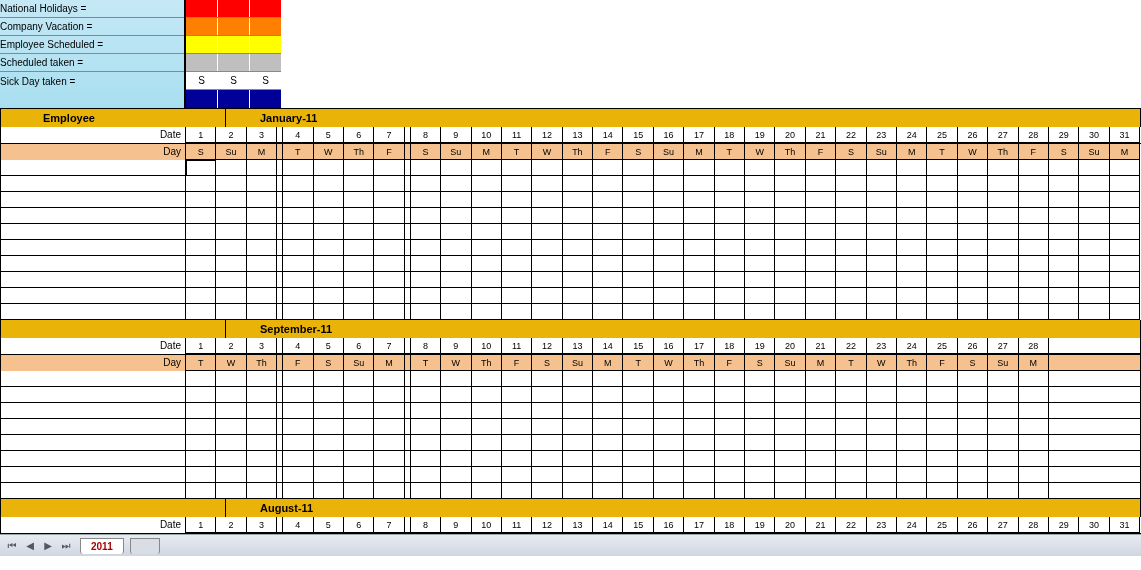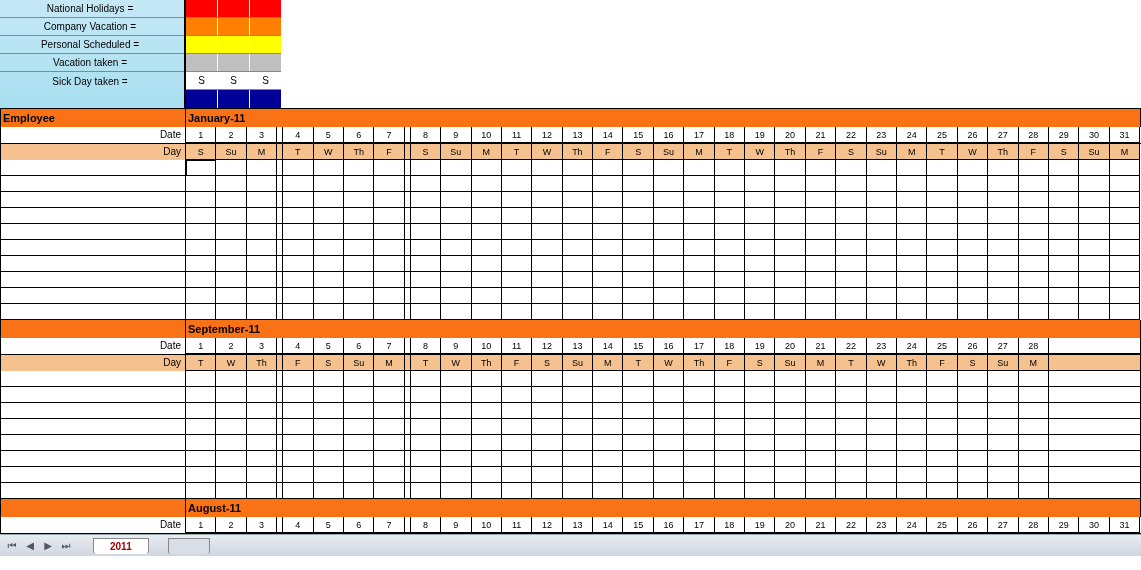--- a/index.html
+++ b/index.html
@@ -22,21 +22,21 @@
   }
   .legend-row {
     display: flex;
     align-items: center;
     height: 18px;
     border-bottom: 1px solid #888;
   }
   .legend-row:last-child { border-bottom: none; }
   .legend-label {
     flex: 1;
-    text-align: center;
+    text-align: left;
     padding-right: 4px;
     font-size: 10px;
   }
   .swatch-col {
     width: 96px;
     border-left: 1px solid #000;
   }
   .swatch-row {
     height: 18px;
     border-bottom: 1px solid #888;
@@ -113,26 +113,28 @@
   }
   .emp-row .cell {
     border-bottom: 1px solid #000;
   }
   .emp-row .gap-cell {
     border-bottom: 1px solid #000;
   }
   .month-title {
     flex: 1;
     padding-left: 2px;
+    margin-left: 32px;
   }
   .month-bar {
     display: flex;
-    background: #f97316;
+    background: #eab308;
     border-left: 1px solid #000;
     border-right: 1px solid #000;
+    padding-left: 40px;
   }
   .month-bar .emp-label {
     border-right: 1px solid #000;
     padding-left: 2px;
     line-height: 18px;
   }
   .month-bar .month-title {
     padding-left: 2px;
     line-height: 18px;
     font-weight: bold;
@@ -157,22 +159,22 @@
     display: flex;
     align-items: center;
     justify-content: center;
     color: #556;
     cursor: pointer;
   }
   .tab {
     background: #fff;
     border: 1px solid #888;
     border-bottom: none;
-    padding: 2px 16px;
-    margin-left: 17px;
+    padding: 2px 10px;
+    margin-left: 4px;
     font-weight: bold;
     color: #a00;
     border-radius: 0 0 3px 3px;
   }
   .tab-inactive {
     background: #d8dde6;
     color: #444;
     font-weight: normal;
   }
   .filler { flex:1; }
@@ -189,24 +191,24 @@
 
 <div class="top">
   <div class="legend" id="legend-labels">
       <div class="legend-row">
         <div class="legend-label">National Holidays =</div>
       </div>
       <div class="legend-row">
         <div class="legend-label">Company Vacation =</div>
       </div>
       <div class="legend-row">
-        <div class="legend-label">Personal Scheduled =</div>
+        <div class="legend-label">Employee Scheduled =</div>
       </div>
       <div class="legend-row">
-        <div class="legend-label">Vacation taken =</div>
+        <div class="legend-label">Scheduled taken =</div>
       </div>
       <div class="legend-row">
         <div class="legend-label">Sick Day taken =</div>
       </div>
     </div>
   <div class="swatch-col" id="legend-swatches">
       <div class="swatch-row">
         <div class="swatch-cell" style="background: rgb(255, 0, 0);"></div>
         <div class="swatch-cell" style="background: rgb(255, 0, 0);"></div>
         <div class="swatch-cell" style="background: rgb(255, 0, 0);"></div>

